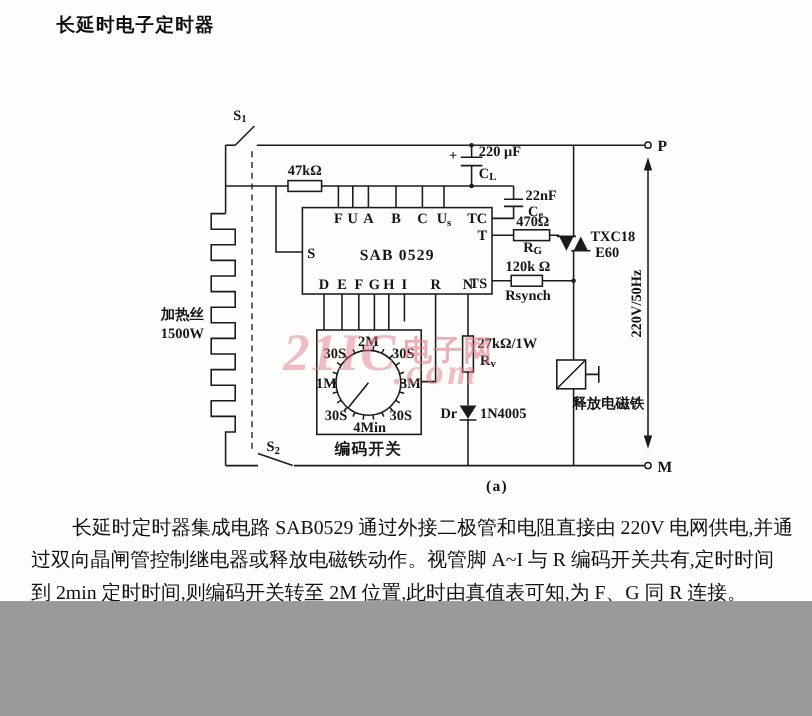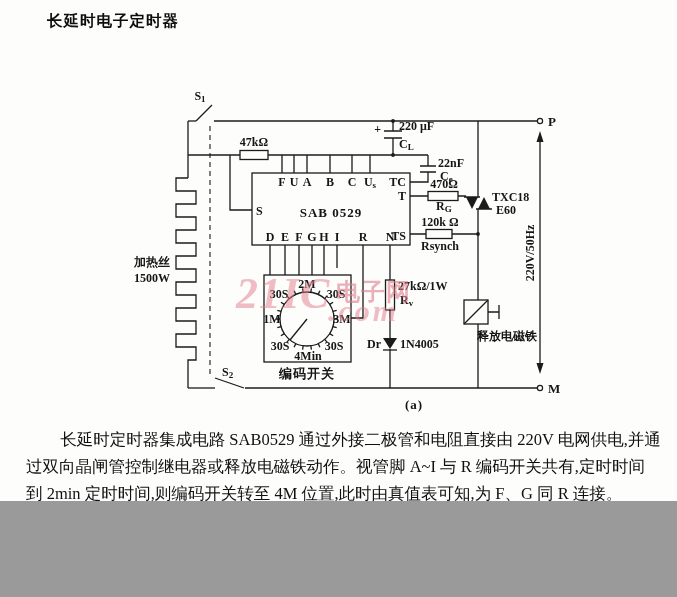--- a/index.html
+++ b/index.html
@@ -211,16 +211,16 @@
 
   <div class="watermark">
     <span class="wm-main">21IC</span>
     <span class="wm-cn">电子网</span>
     <span class="wm-dom">.com</span>
   </div>
 
   <div class="paragraph">
     <div class="line indent">长延时定时器集成电路 SAB0529 通过外接二极管和电阻直接由 220V 电网供电,并通</div>
     <div class="line">过双向晶闸管控制继电器或释放电磁铁动作。视管脚 A~I 与 R 编码开关共有,定时时间</div>
-    <div class="line">到 2min 定时时间,则编码开关转至 4M 位置,此时由真值表可知,为 F、G 同 R 连接。</div>
+    <div class="line">到 2min 定时时间,则编码开关转至 2M 位置,此时由真值表可知,为 F、G 同 R 连接。</div>
   </div>
 
 </div>
 
 </body></html>

